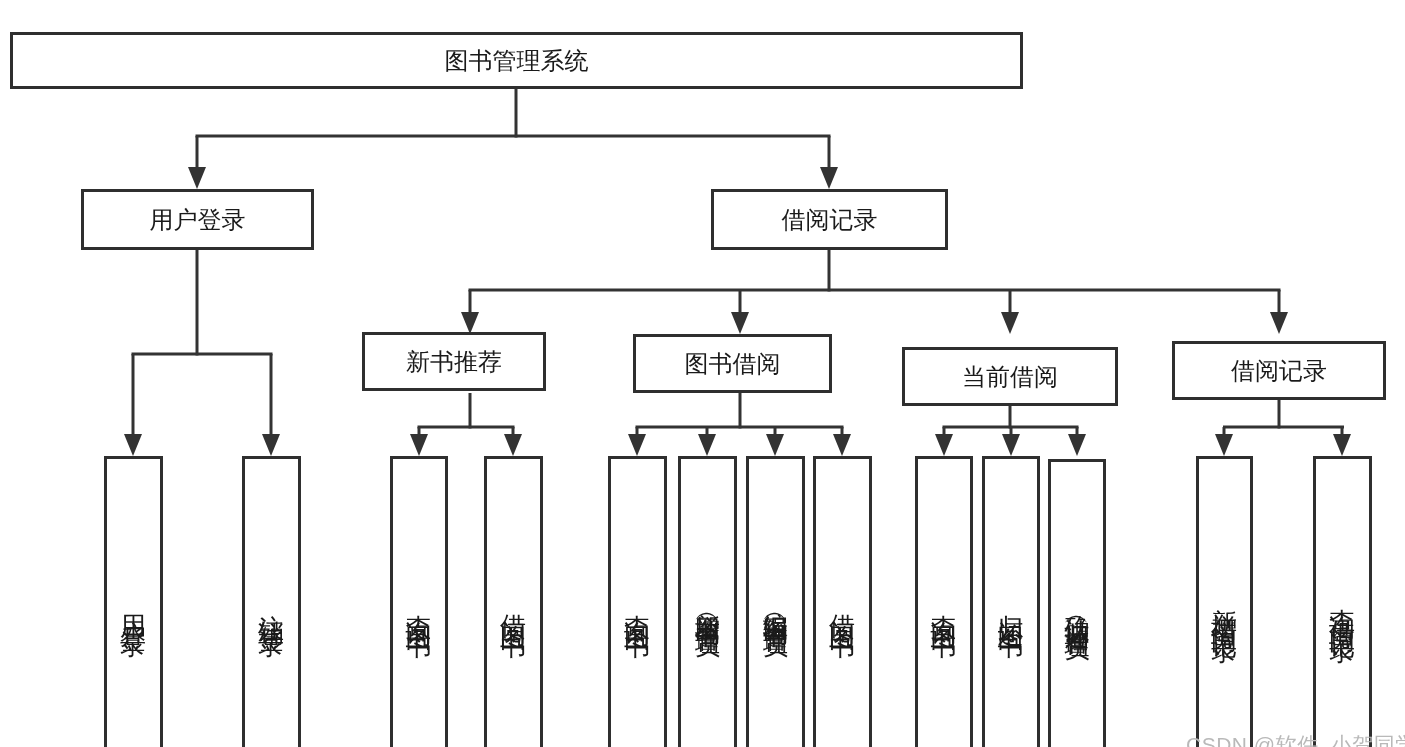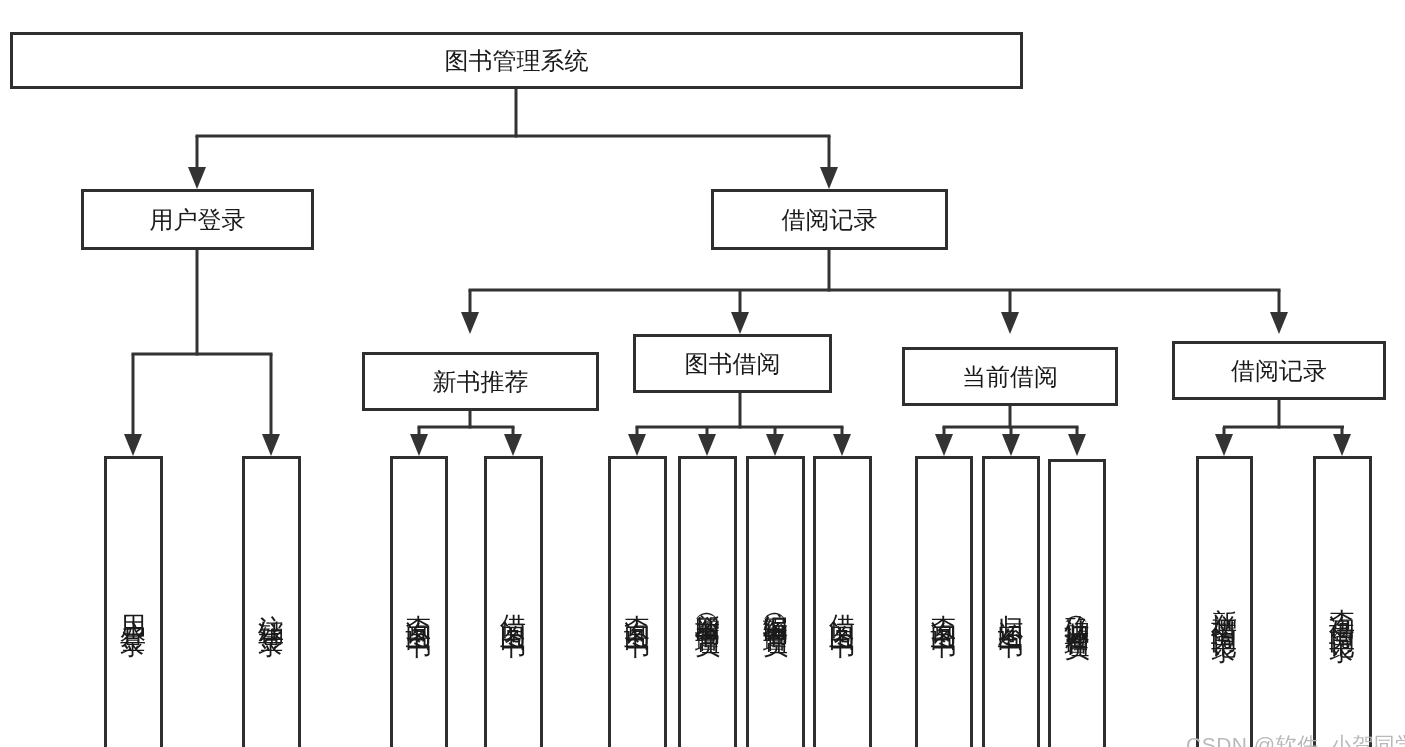--- a/index.html
+++ b/index.html
@@ -131,21 +131,21 @@
     <span>图书管理系统</span>
   </div>
 
   <div class="hbox" style="left:81px;top:170px;width:233px;height:61px">
     <span>用户登录</span>
   </div>
   <div class="hbox" style="left:711px;top:170px;width:237px;height:61px">
     <span>借阅记录</span>
   </div>
 
-  <div class="hbox" style="left:362px;top:333px;width:237px;height:59px">
+  <div class="hbox" style="left:362px;top:313px;width:184px;height:59px">
     <span>新书推荐</span>
   </div>
   <div class="hbox" style="left:633px;top:315px;width:199px;height:59px">
     <span>图书借阅</span>
   </div>
   <div class="hbox" style="left:902px;top:328px;width:216px;height:59px">
     <span>当前借阅</span>
   </div>
   <div class="hbox" style="left:1172px;top:322px;width:214px;height:59px">
     <span>借阅记录</span>

